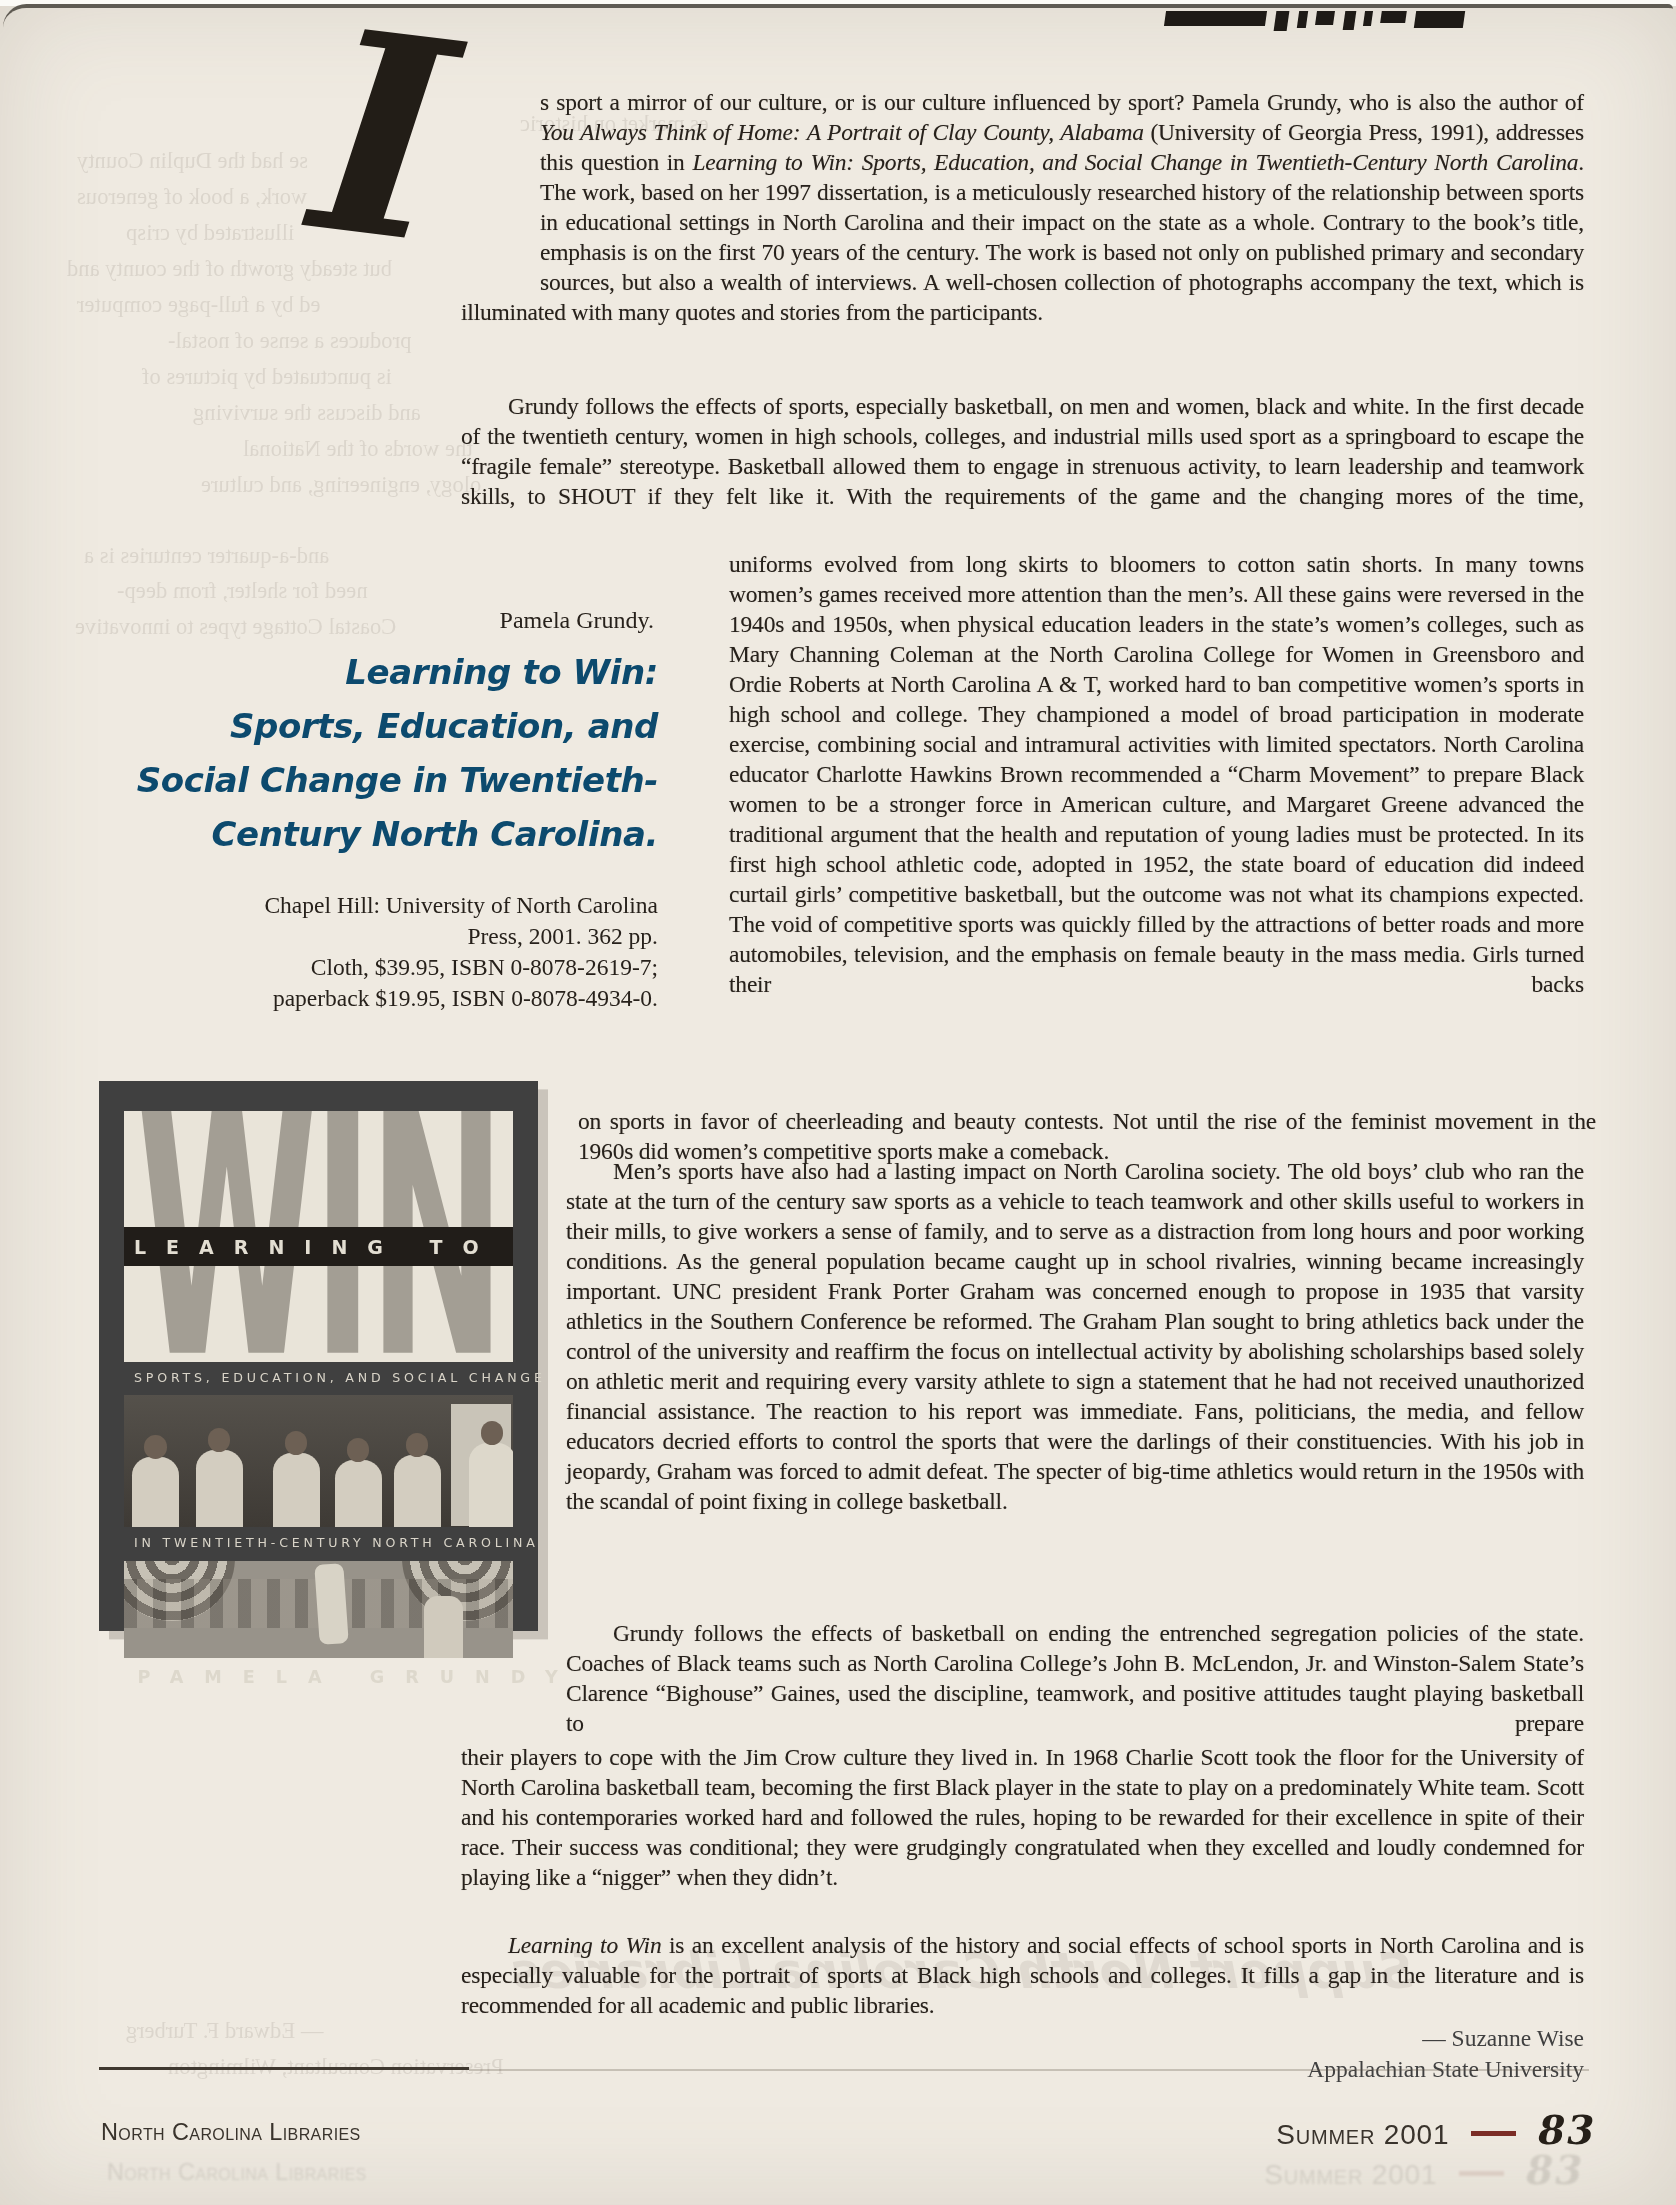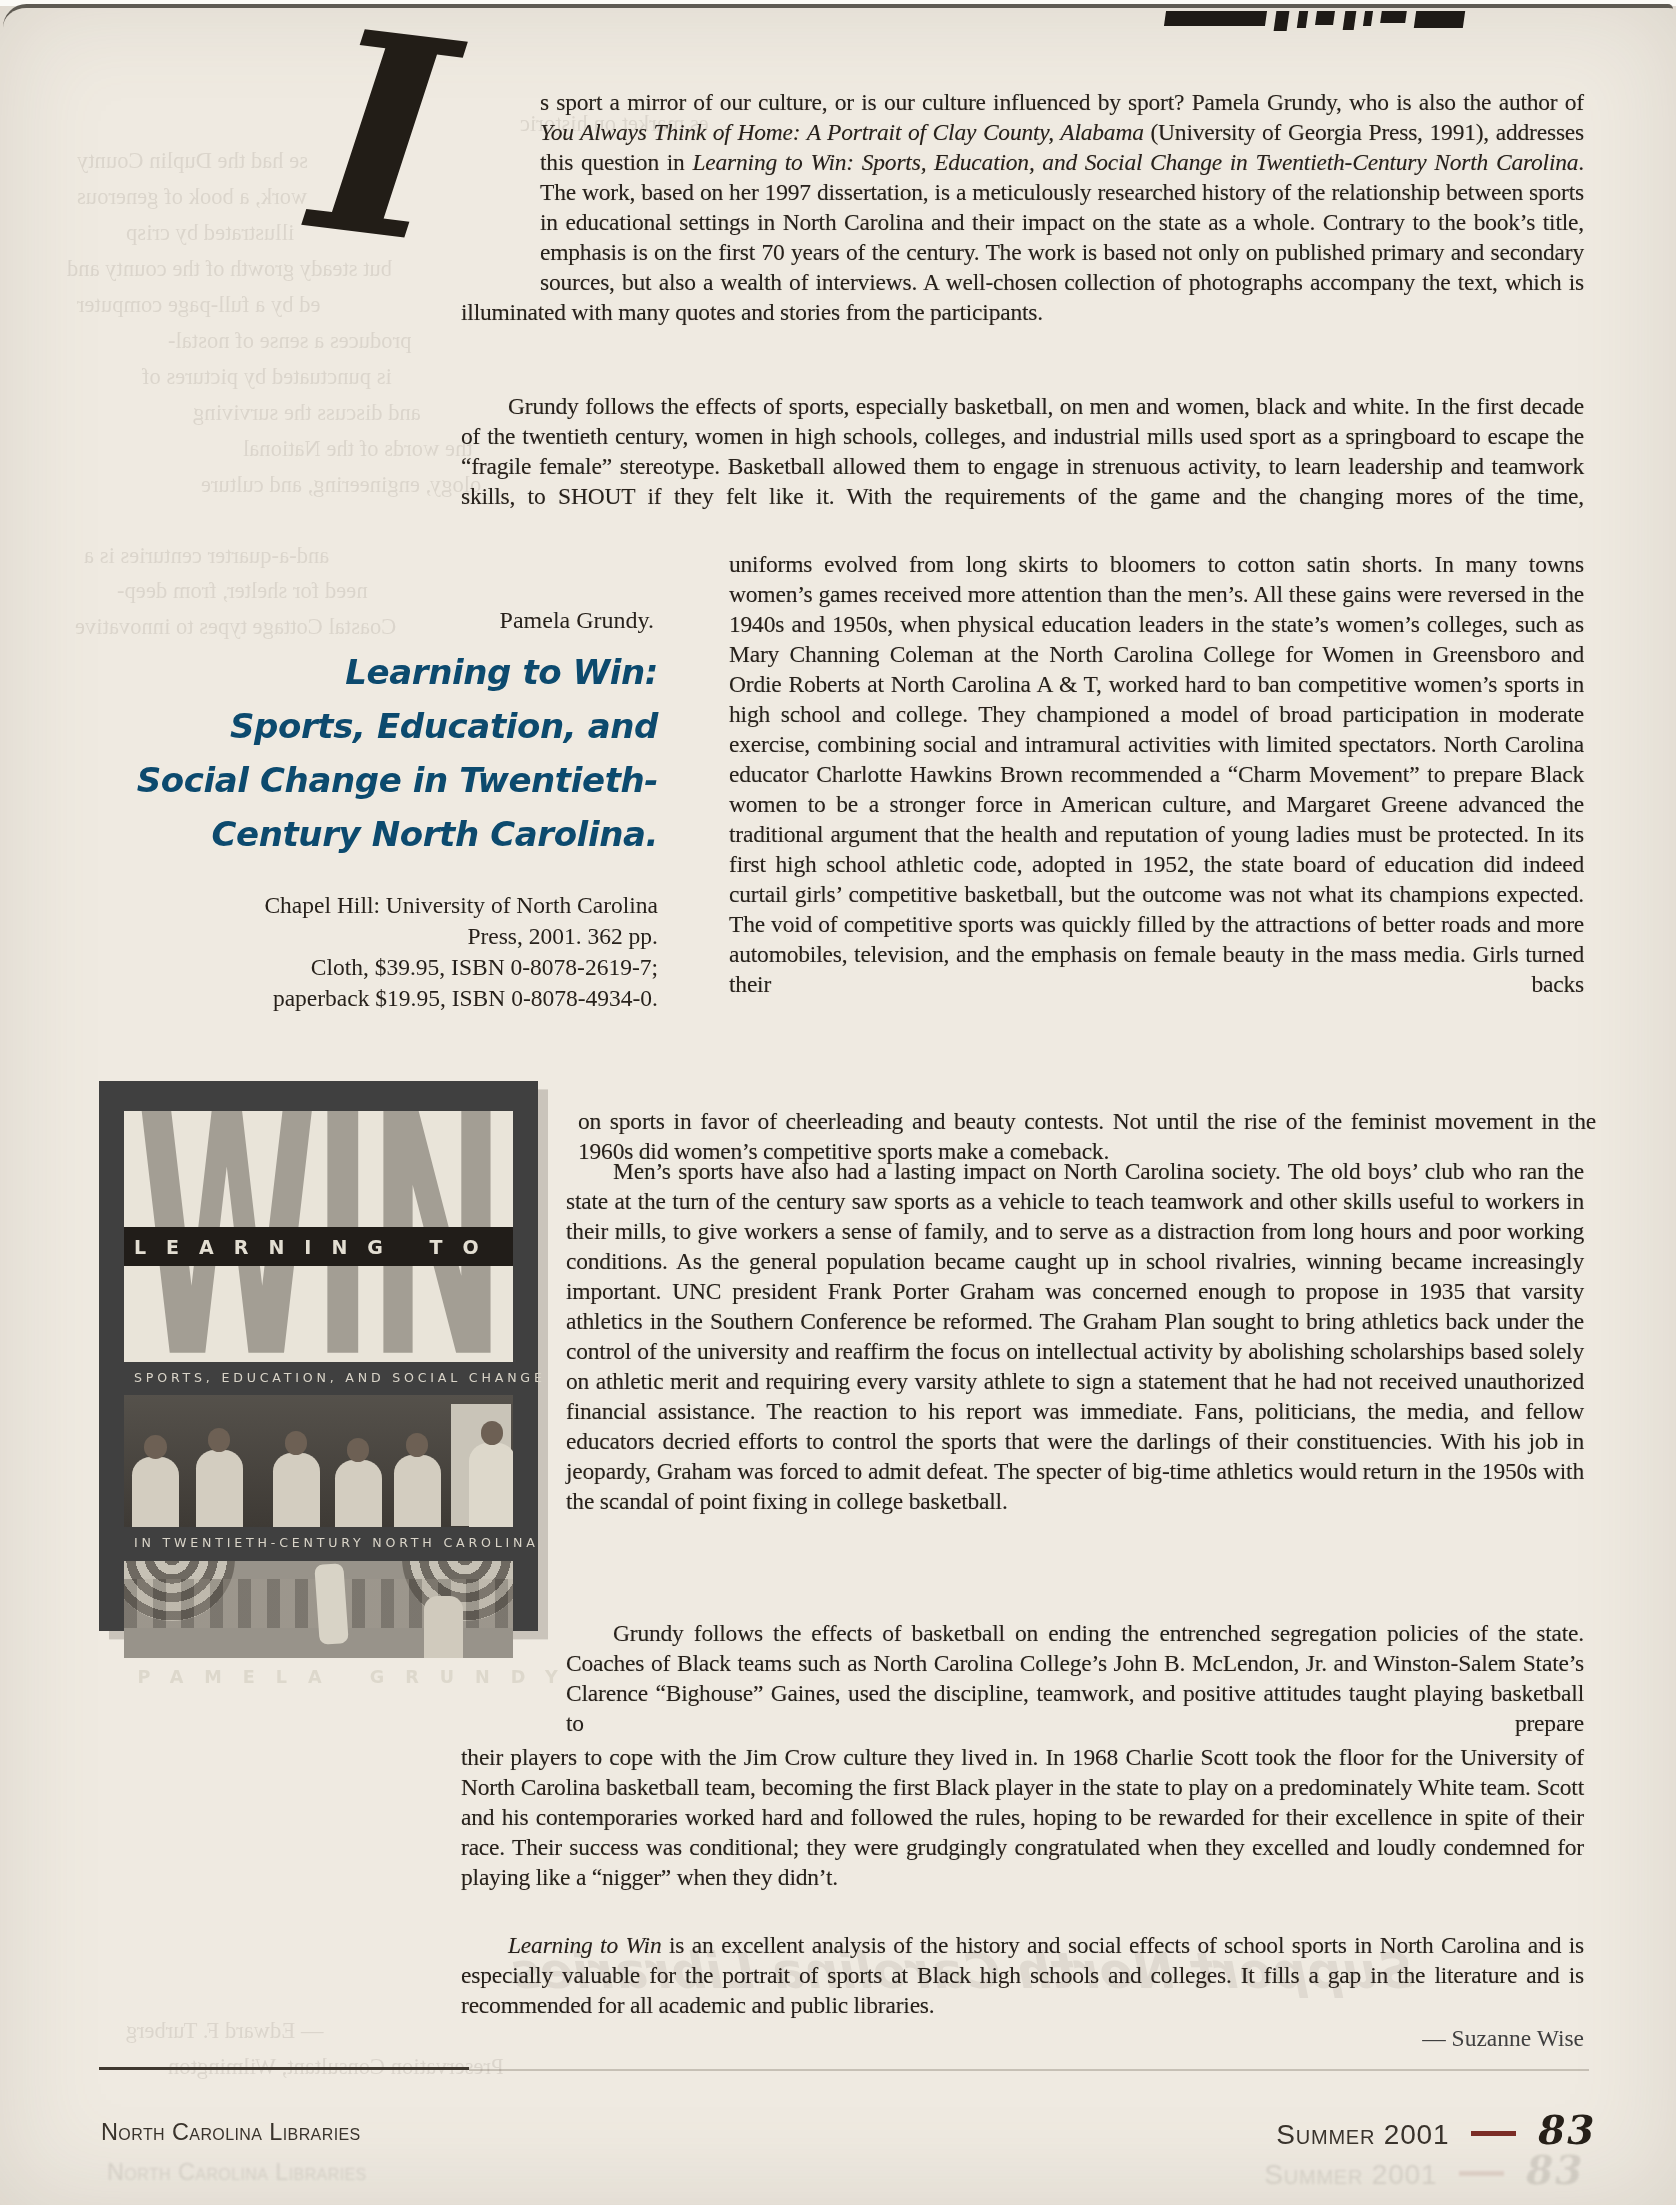--- a/index.html
+++ b/index.html
@@ -132,20 +132,21 @@
   <p class="seg indent" style="left:566px;top:1156px;width:1018px;margin:0">Men’s sports have also had a lasting impact on North Carolina society. The old boys’ club who ran the state at the turn of the century saw sports as a vehicle to teach teamwork and other skills useful to workers in their mills, to give workers a sense of family, and to serve as a distraction from long hours and poor working conditions. As the general population became caught up in school rivalries, winning became increasingly important. UNC president Frank Porter Graham was concerned enough to propose in 1935 that varsity athletics in the Southern Conference be reformed.  The Graham Plan sought to bring athletics back under the control of the university and reaffirm the focus on intellectual activity by abolishing scholarships based solely on athletic merit and requiring every varsity athlete to sign a statement that he had not received unauthorized financial assistance. The reaction to his report was immediate. Fans, politicians, the media, and fellow educators decried efforts to control the sports that were the darlings of their constituencies. With his job in jeopardy, Graham was forced to admit defeat. The specter of big-time athletics would return in the 1950s with the scandal of point fixing in college basketball.</p>
 
   <p class="seg indent cont" style="left:566px;top:1618px;width:1018px;margin:0">Grundy follows the effects of basketball on ending the entrenched segregation policies of the state. Coaches of Black teams such as North Carolina College’s John B. McLendon, Jr. and Winston-Salem State’s Clarence “Bighouse” Gaines, used the discipline, teamwork, and positive attitudes taught playing basketball to prepare</p>
 
   <p class="seg" style="left:461px;top:1742px;width:1123px;margin:0">their players to cope with the Jim Crow culture they lived in. In 1968 Charlie Scott took the floor for the University of North Carolina basketball team, becoming the first Black player in the state to play on a predominately White team. Scott and his contemporaries worked hard and followed the rules, hoping to be rewarded for their excellence in spite of their race. Their success was conditional; they were grudgingly congratulated when they excelled and loudly condemned for playing like a “nigger” when they didn’t.</p>
 
   <p class="seg indent" style="left:461px;top:1930px;width:1123px;margin:0"><i>Learning to Win</i><span> is an excellent analysis of the history and social effects of school sports in North Carolina and is especially valuable for the portrait of sports at Black high schools and colleges. It fills a gap in the literature and is recommended for all academic and public libraries.</span></p>
 
   <div class="signature" style="top:2023px">
     <div>— Suzanne Wise</div>
+    <div>Appalachian State University</div>
   </div>
 
   <div class="sb-author">Pamela Grundy.</div>
   <div class="sb-title">
     <div>Learning to Win:</div>
     <div>Sports, Education, and</div>
     <div>Social Change in Twentieth-</div>
     <div>Century North Carolina.</div>
   </div>
   <div class="sb-pub">

